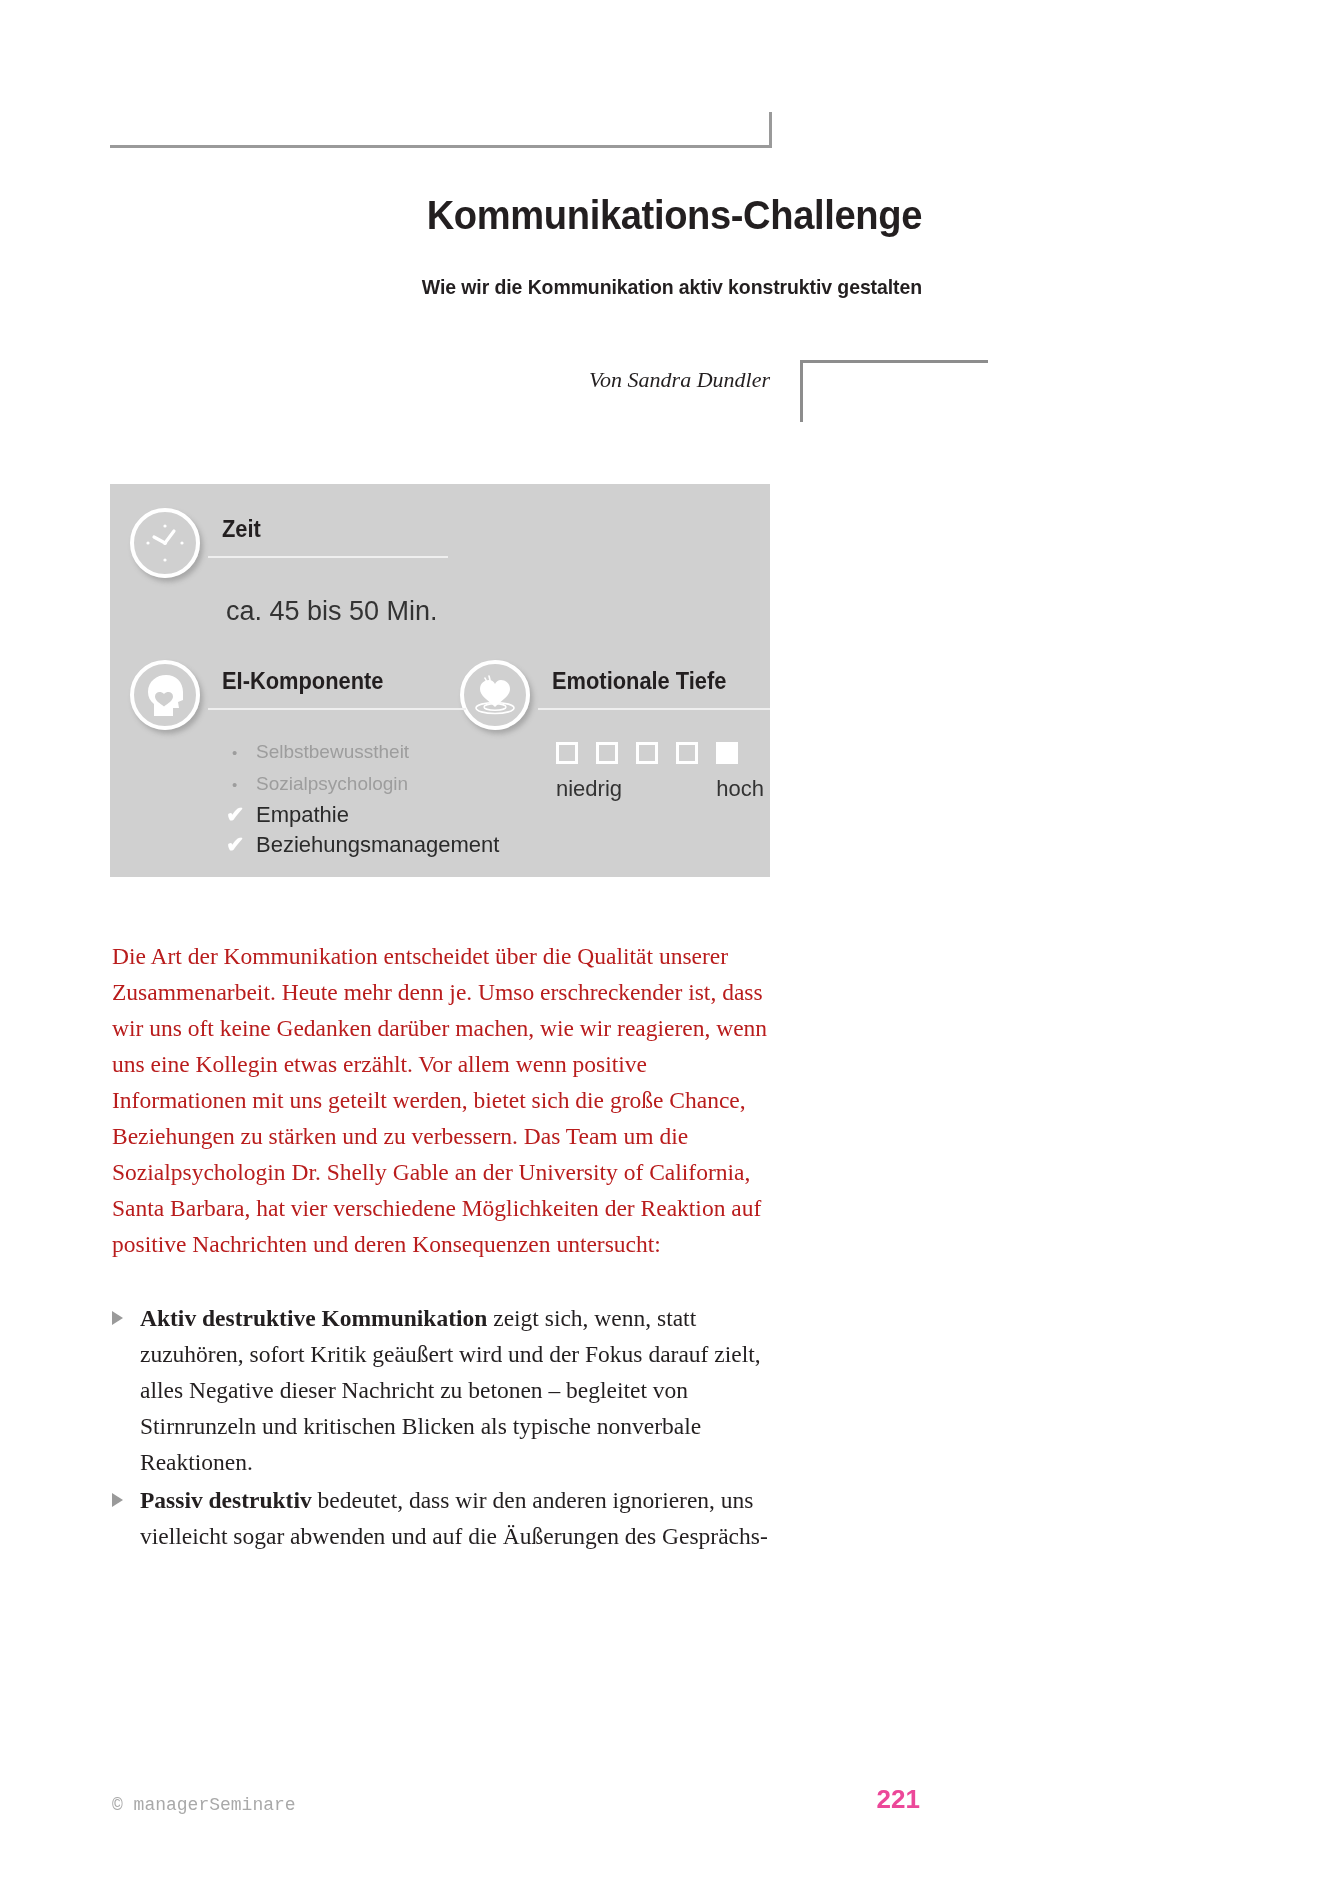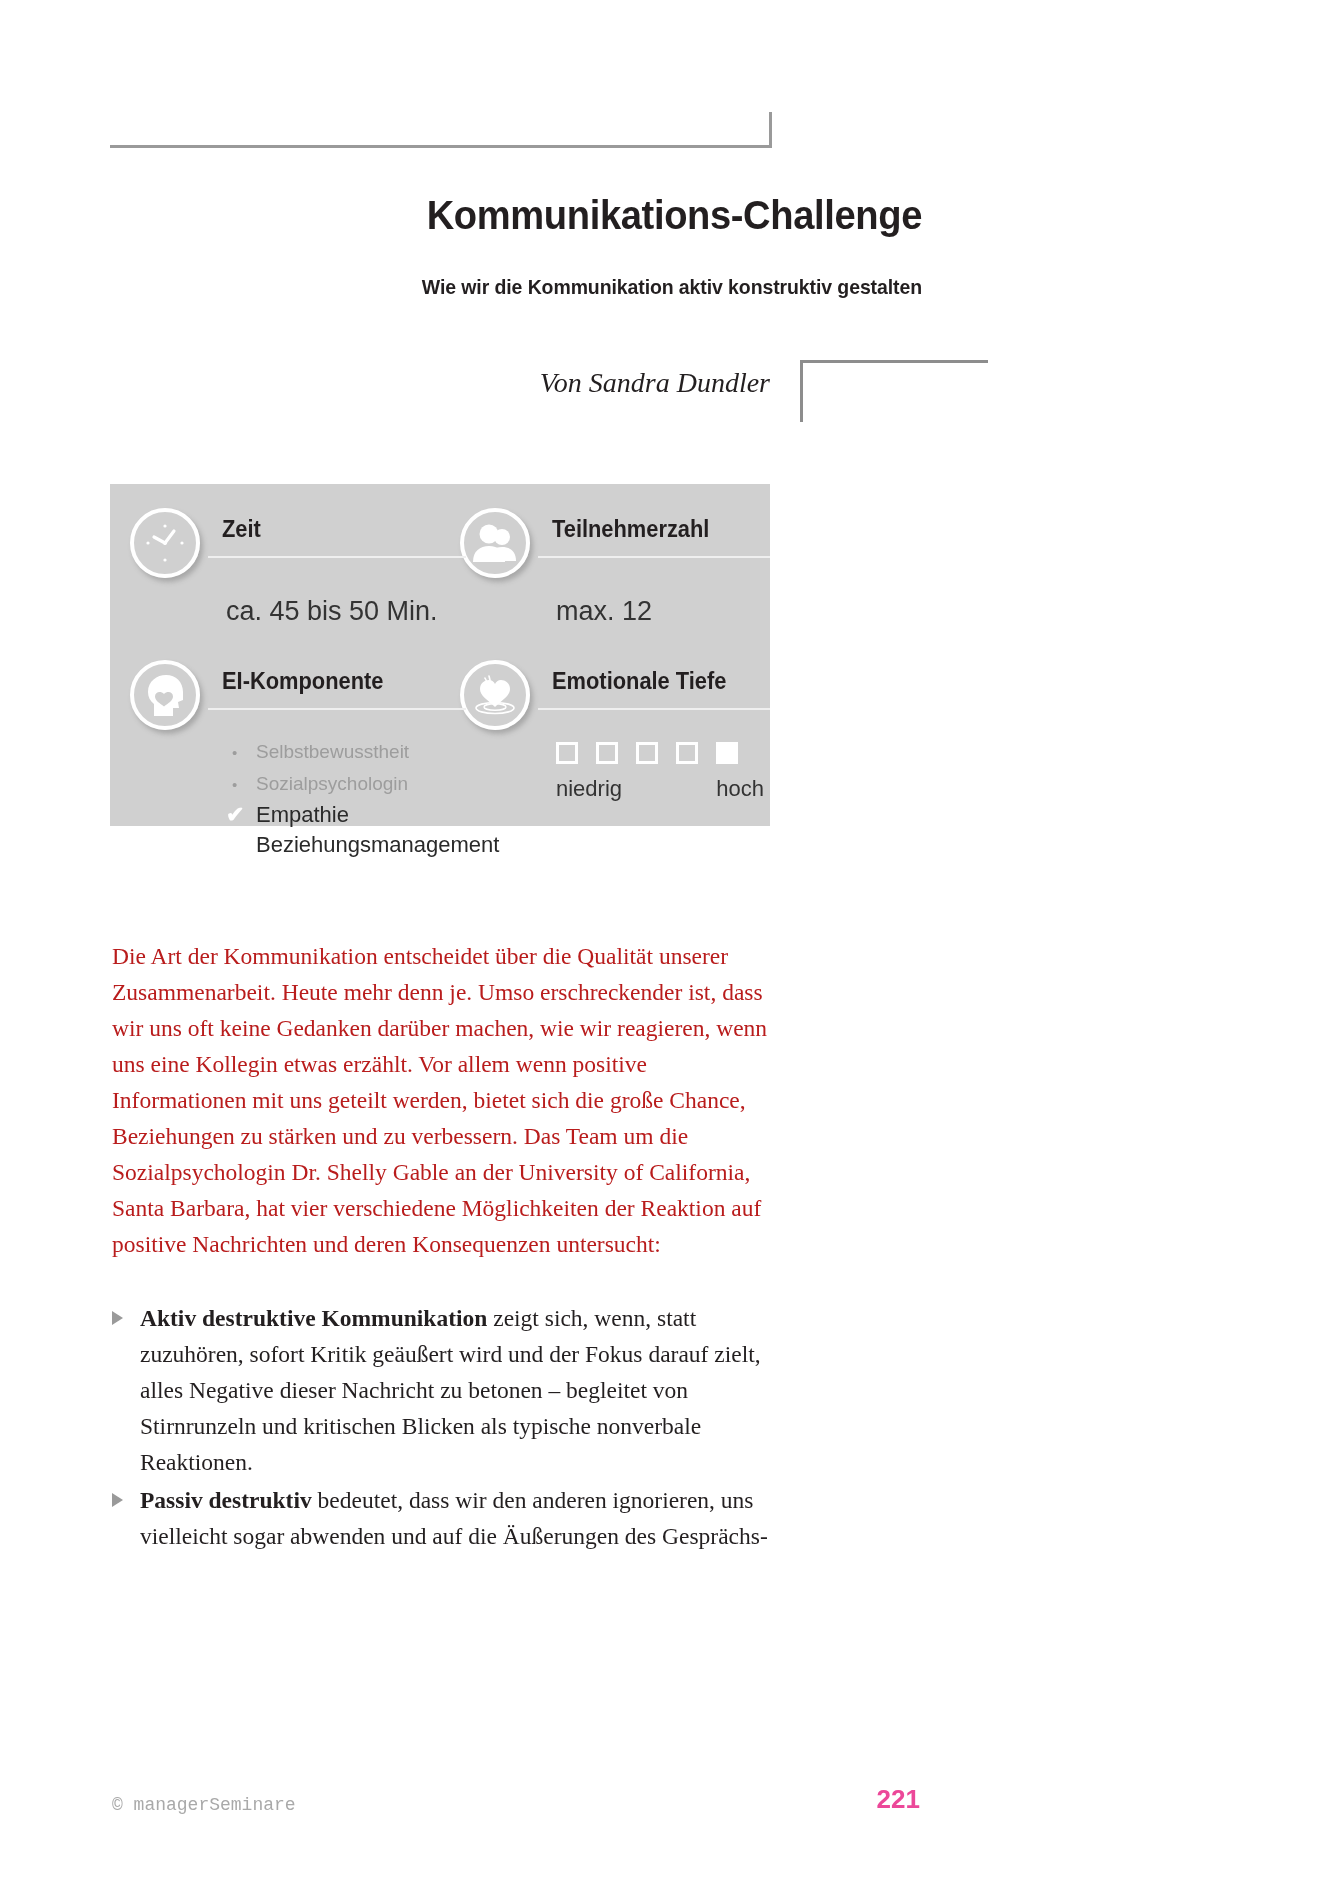--- a/index.html
+++ b/index.html
@@ -68,42 +68,42 @@
 
   
   .byline {
     position: absolute;
     left: 110px;
     top: 367px;
     width: 660px;
     text-align: right;
     font-family: "Liberation Serif", "DejaVu Serif", serif;
     font-style: italic;
-    font-size: 28px;
+    font-size: 22px;
     color: #231f20;
     white-space: nowrap;
   }
   .right-bracket {
     position: absolute;
     left: 800px;
     top: 360px;
     width: 188px;
     height: 62px;
     border-top: 3px solid #8d8d8d;
     border-left: 3px solid #8d8d8d;
     box-sizing: border-box;
   }
 
   
   .infobox {
     position: absolute;
     left: 110px;
     top: 484px;
     width: 660px;
-    height: 342px;
+    height: 393px;
     background: #d0d0d0;
   }
 
   .cell {
     position: absolute;
   }
   .cell-zeit       { left: 20px;  top: 24px;  width: 318px; }
   .cell-teilnehmer { left: 350px; top: 24px;  width: 310px; }
   .cell-ei         { left: 20px;  top: 176px; width: 318px; }
   .cell-tiefe      { left: 350px; top: 176px; width: 310px; }
@@ -345,39 +345,20 @@
               <line x1="26" y1="26" x2="15" y2="20" stroke="#ffffff" stroke-width="3.2" stroke-linecap="round"></line>
             </svg>
           </div>
         </div>
         <div class="head-label">Zeit</div>
         <div class="head-rule"></div>
       </div>
       <div class="cell-value">ca. 45 bis 50 Min.</div>
     </div>
 
-    <div class="cell cell-teilnehmer">
-      <div class="cell-head">
-        <div class="icon-wrap">
-          <div class="icon-ring"></div>
-          <div class="icon-glyph">
-            <svg width="50" height="44" viewBox="0 0 50 44" aria-hidden="true">
-              <circle cx="32" cy="16" r="8" fill="#ffffff"></circle>
-              <path d="M18 40 C18 30 24 26 32 26 C40 26 46 30 46 40 Z" fill="#ffffff"></path>
-              <circle cx="19" cy="13" r="9.5" fill="#ffffff"></circle>
-              <path d="M3 41 C3 30 10 25 19 25 C28 25 35 30 35 41 Z" fill="#ffffff"></path>
-            </svg>
-          </div>
-        </div>
-        <div class="head-label">Teilnehmerzahl</div>
-        <div class="head-rule"></div>
-        <div class="head-rule-left"></div>
-      </div>
-      <div class="cell-value">max. 12</div>
-    </div>
 
     <div class="cell cell-ei">
       <div class="cell-head">
         <div class="icon-wrap">
           <div class="icon-ring"></div>
           <div class="icon-glyph">
             <svg width="50" height="50" viewBox="0 0 50 50" aria-hidden="true">
               <path d="M8 22 C8 11 17 5 26 5 C36 5 43 12 43 22 L43 30 L38 32 L39 38 L33 38 L33 46 L14 46 L14 34 C10 31 8 27 8 22 Z" fill="#ffffff"></path>
               <path d="M24 24 C20.5 20.5 15 22 15 26.5 C15 30.5 20 33.5 24 36.5 C28 33.5 33 30.5 33 26.5 C33 22 27.5 20.5 24 24 Z" fill="#cfcfcf"></path>
             </svg>

